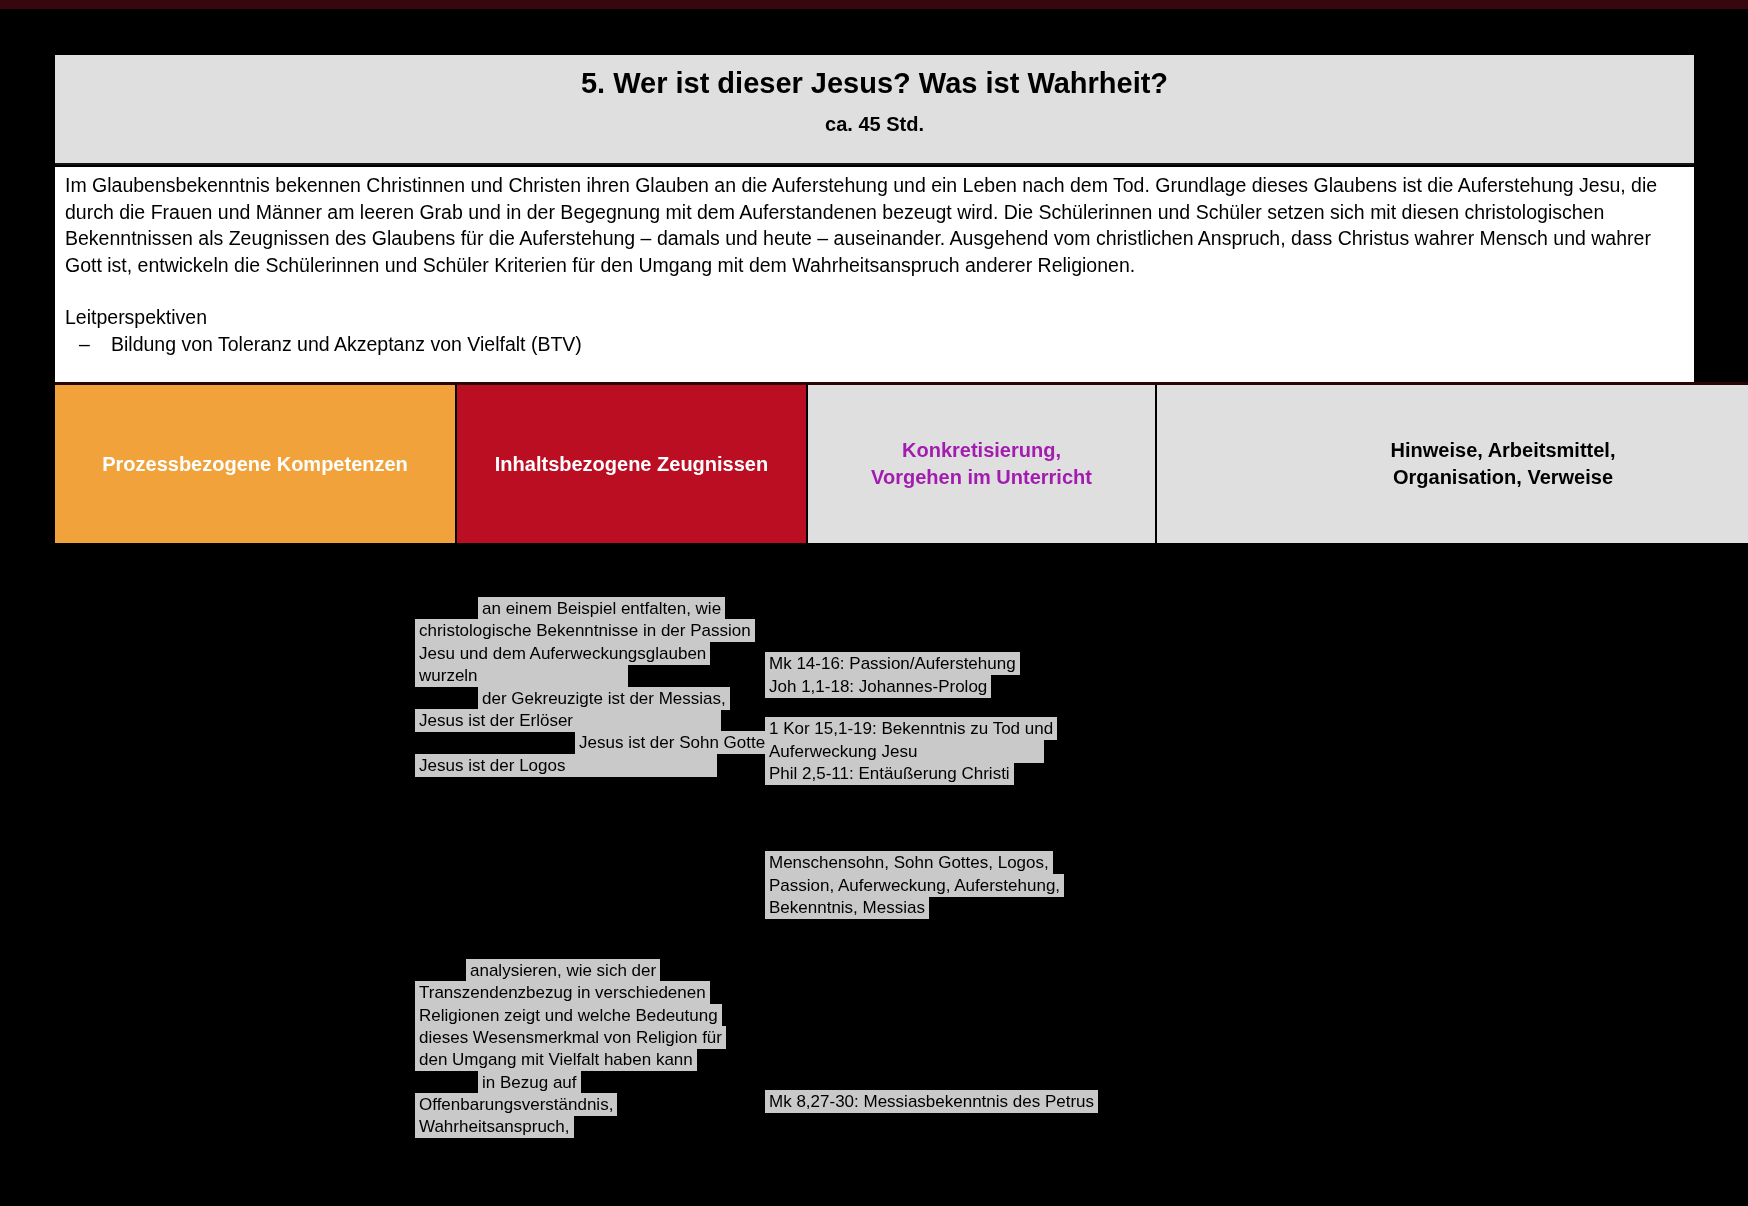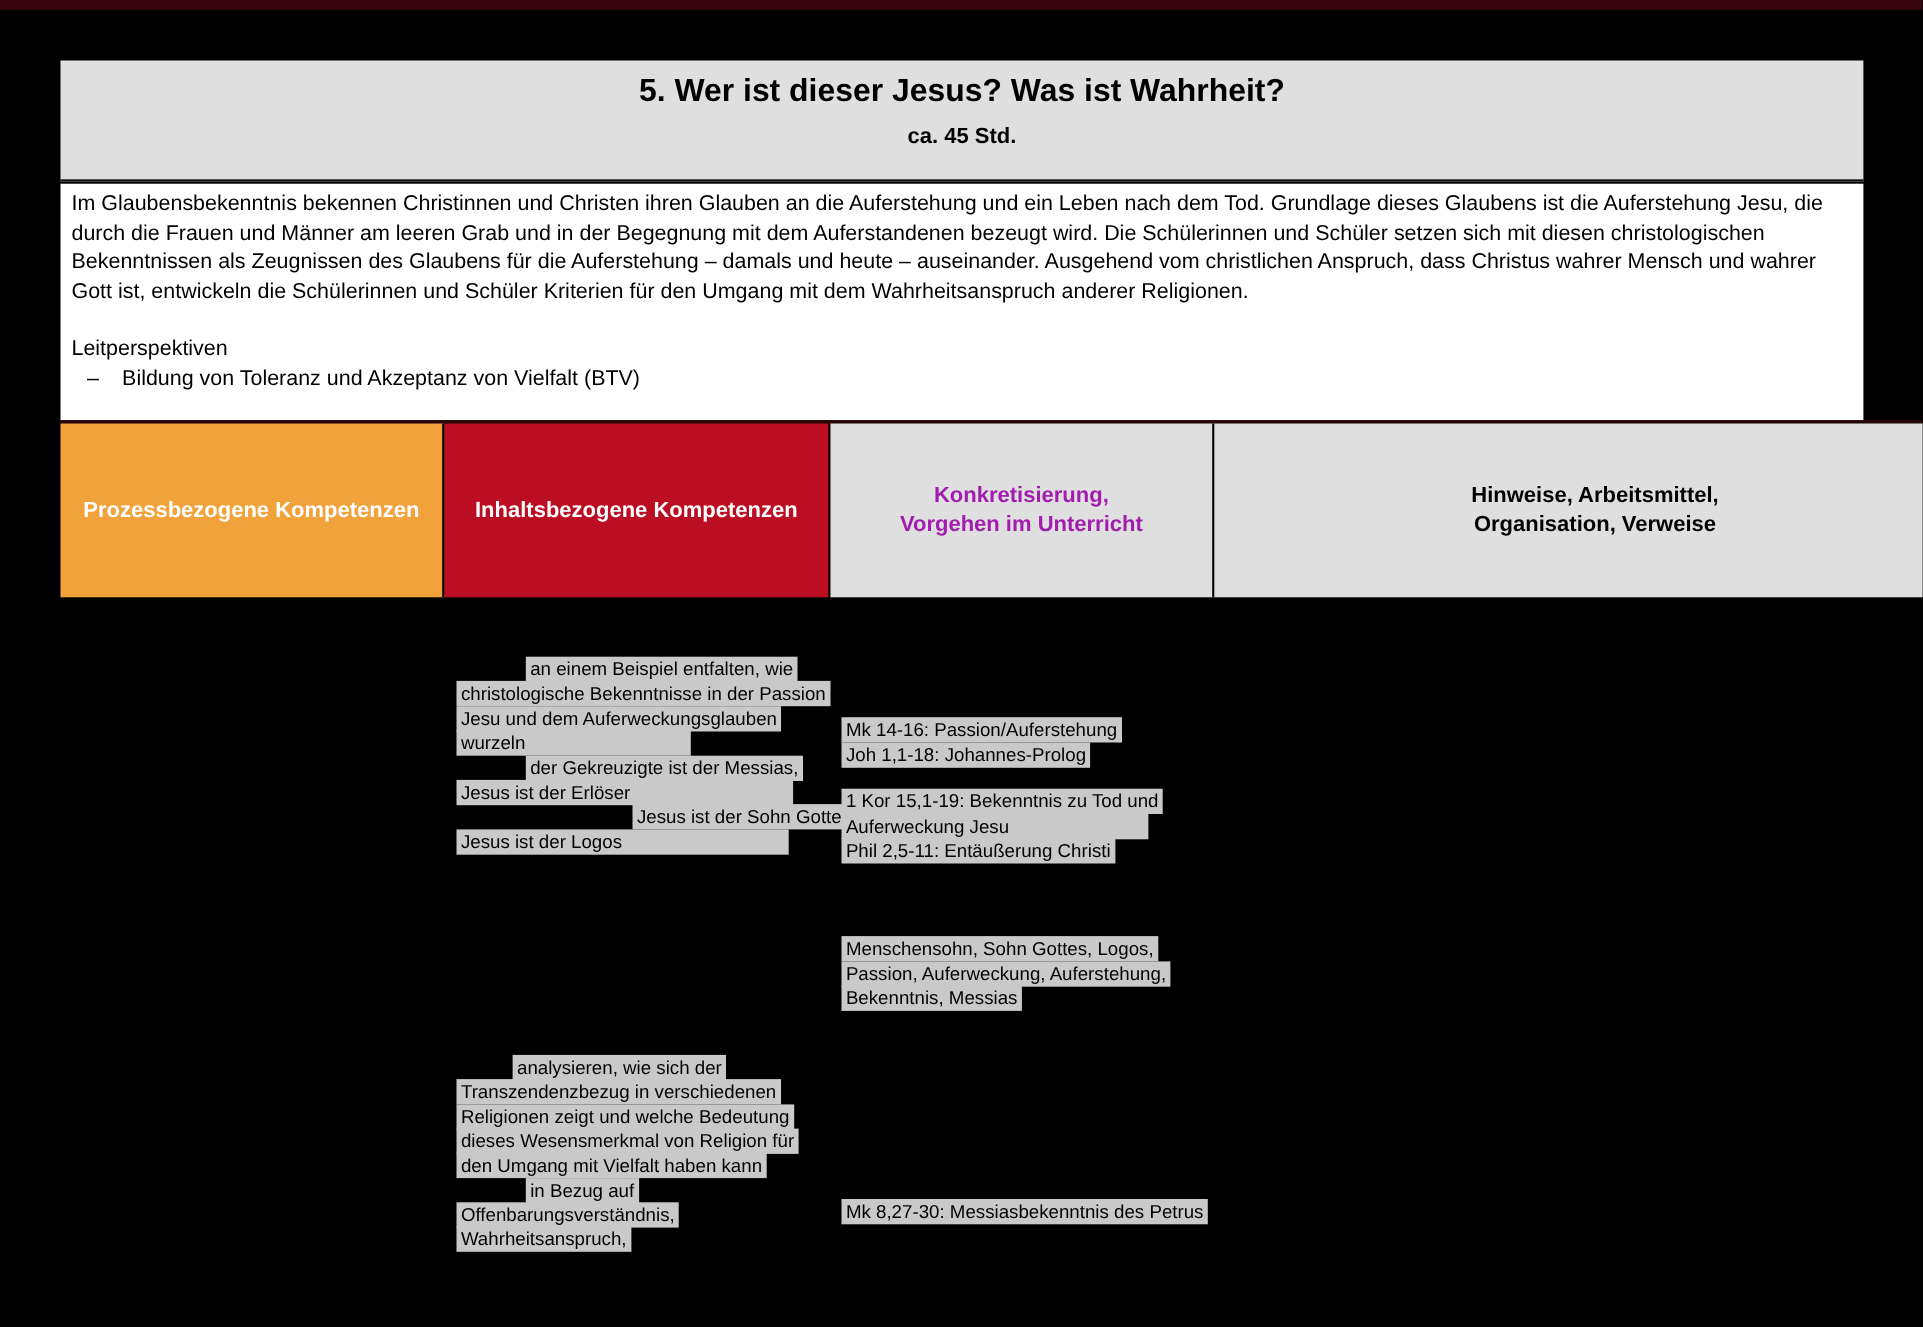--- a/index.html
+++ b/index.html
@@ -57,21 +57,21 @@
   }
   .hcell {
     box-sizing: border-box;
     display: flex; flex-direction: column;
     align-items: center; justify-content: center;
     text-align: center;
     font-weight: bold; font-size: 20px;
     border-right: 2px solid #000;
   }
   .hcell span { display: block; line-height: 27px; }
-  .hcell.c1 { width: 349px; background: #f1a23b; color: #ffffff; }
+  .hcell.c1 { width: 402px; background: #f1a23b; color: #ffffff; }
   .hcell.c2 { width: 351px; background: #bc0e23; color: #ffffff; }
   .hcell.c3 { width: 349px; background: #dfdfdf; color: #a21caf; }
   .hcell.c4 { width: 692px; background: #dfdfdf; color: #000000; border-right: none; }
   
   .frag {
     position: absolute;
     background: #c9c9c9;
     color: #000;
     font-size: 17px;
     line-height: 19px;
@@ -98,21 +98,21 @@
       <span class="dash">–</span>
       <span>Bildung von Toleranz und Akzeptanz von Vielfalt (BTV)</span>
     </div>
   </div>
 
   <div class="header-row">
     <div class="hcell c1">
       <span>Prozessbezogene Kompetenzen</span>
     </div>
     <div class="hcell c2">
-      <span>Inhaltsbezogene Kompetenzen</span>
+      <span>Inhaltsbezogene Zeugnissen</span>
     </div>
     <div class="hcell c3">
       <span>Konkretisierung,</span>
       <span>Vorgehen im Unterricht</span>
     </div>
     <div class="hcell c4">
       <span>Hinweise, Arbeitsmittel,</span>
       <span>Organisation, Verweise</span>
     </div>
   </div>

